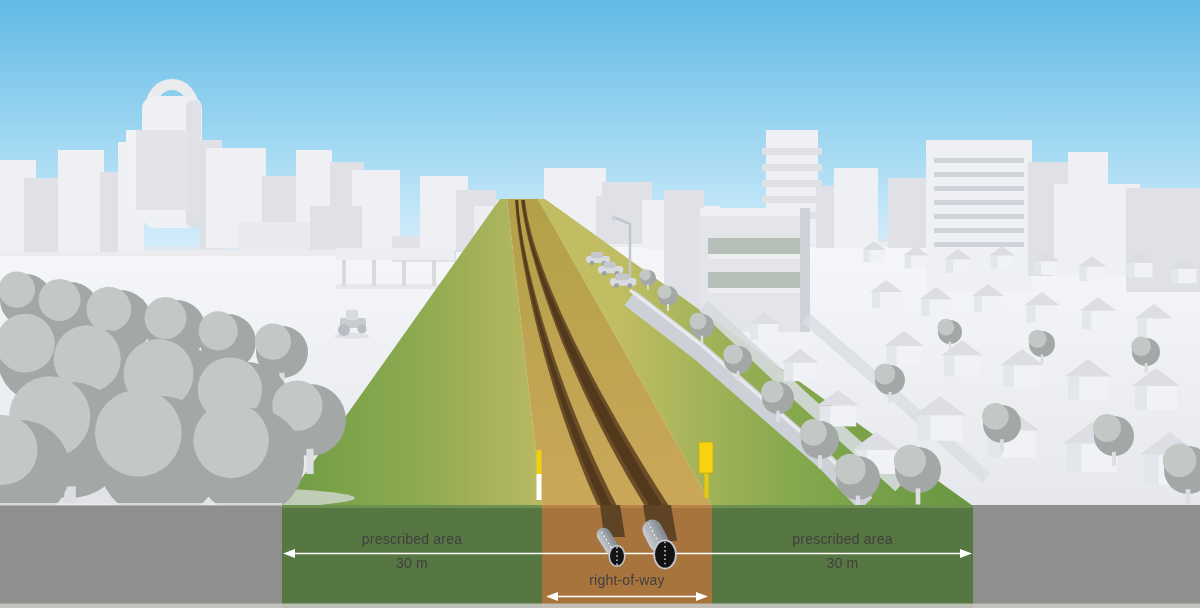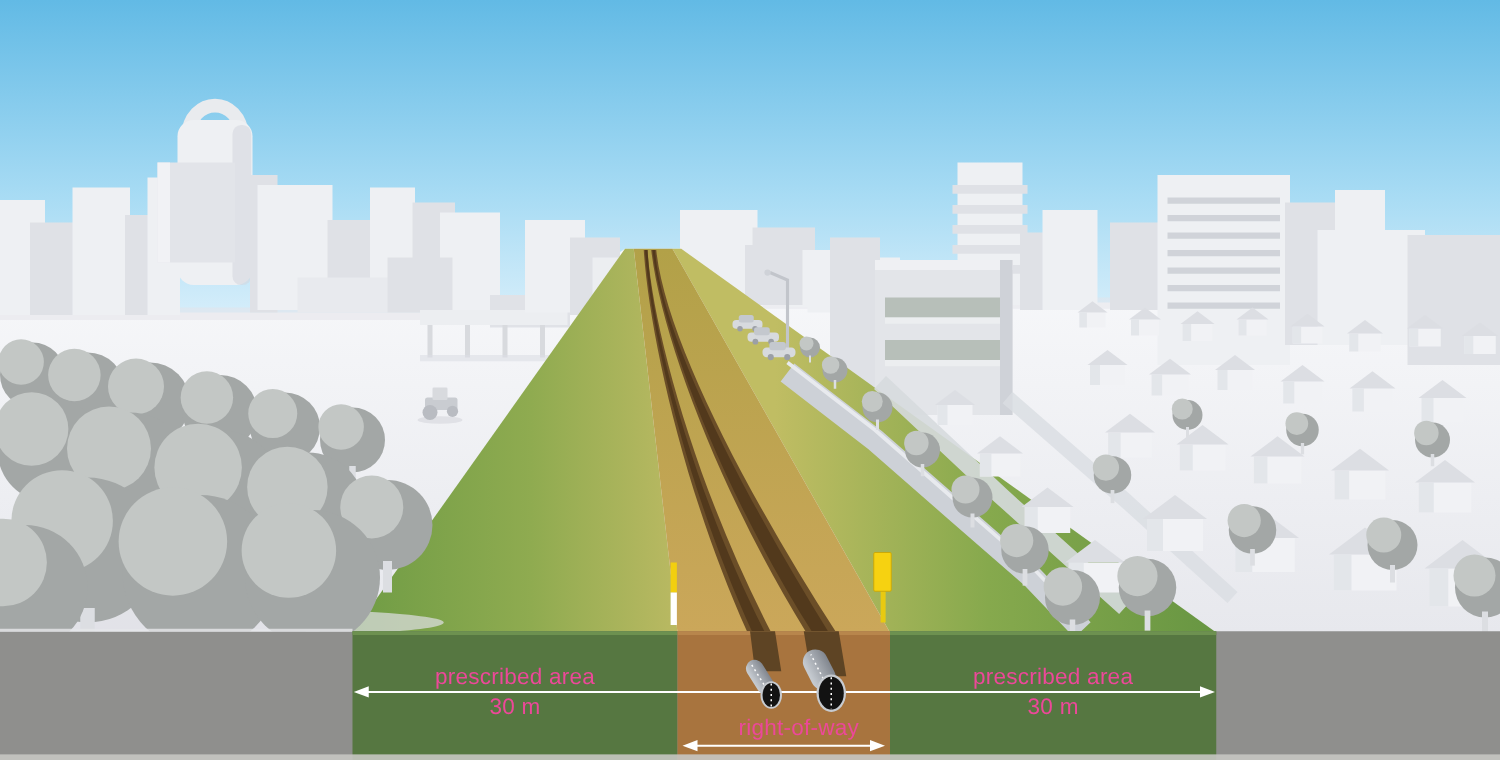--- a/index.html
+++ b/index.html
@@ -5,33 +5,33 @@
   html,body{margin:0;padding:0;background:#ffffff;}
   .stage{
     position:relative;
     width:1200px;height:608px;
     overflow:hidden;
     font-family:"Liberation Sans",sans-serif;
   }
   .stage svg{position:absolute;left:0;top:0;}
   .lbl{
     position:absolute;
-    color:#ec4899;
+    color:#404040;
     text-align:center;
-    font-size:18px;
+    font-size:14px;
     line-height:1.1;
     letter-spacing:.2px;
     user-select:none;
   }
   .lbl.bold{font-weight:normal;}
   #lbl-pa-left  {left:282px;width:260px;top:532px;}
   #lbl-30-left  {left:282px;width:260px;top:556px;}
   #lbl-pa-right {left:712px;width:261px;top:532px;}
   #lbl-30-right {left:712px;width:261px;top:556px;}
-  #lbl-row      {left:542px;width:170px;top:573px;padding-left:12px;}
+  #lbl-row      {left:542px;width:170px;top:573px;}
 </style>
 </head>
 <body>
 
 <div class="stage">
 
 <svg width="1200" height="608" viewBox="0 0 1200 608">
   <defs>
     <linearGradient id="skyG" x1="0" y1="0" x2="0" y2="1">
       <stop offset="0" stop-color="#62bae5"></stop>

